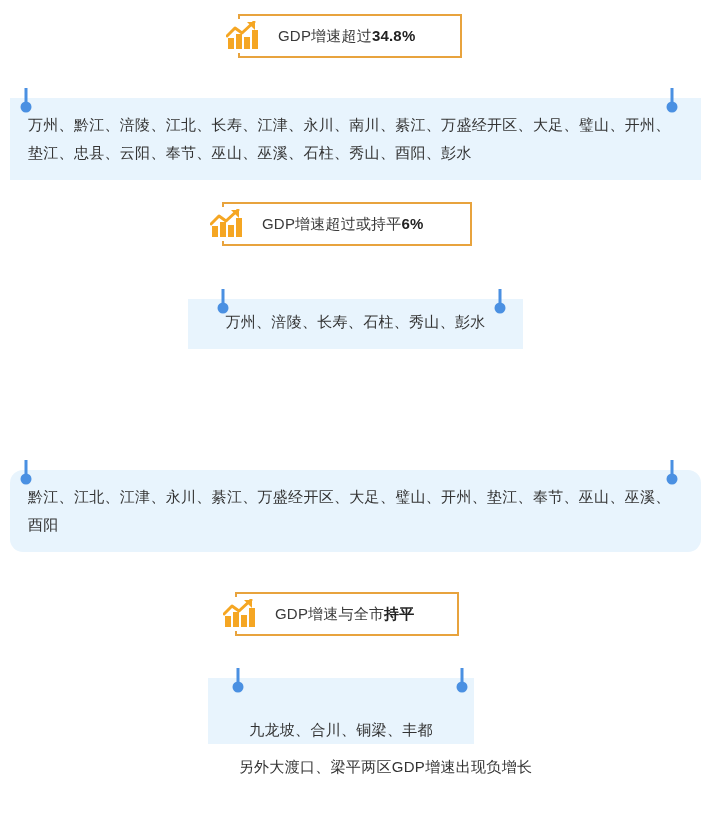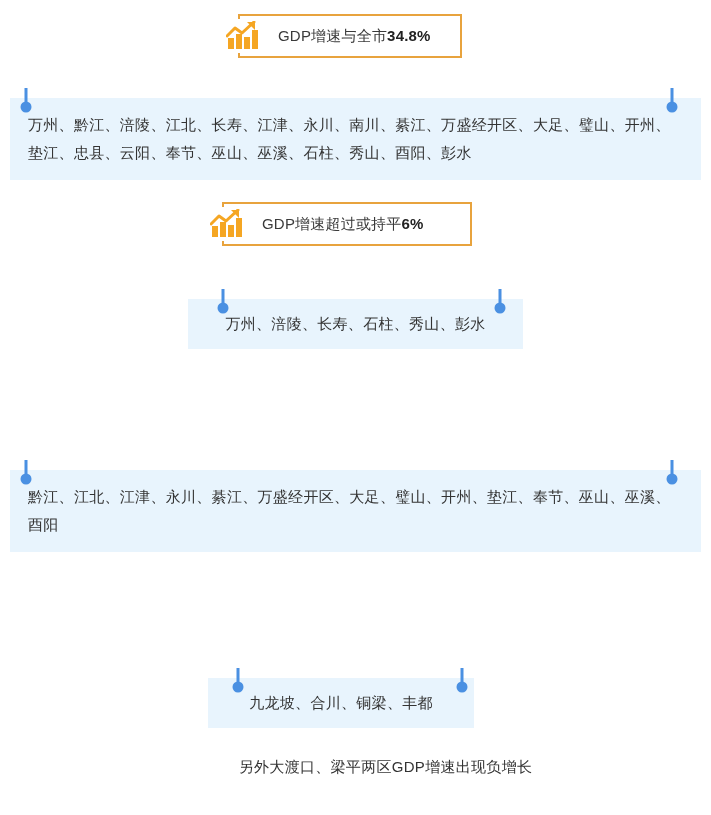--- a/index.html
+++ b/index.html
@@ -110,21 +110,21 @@
     <span class="header-icon">
       <svg width="34" height="30" viewBox="0 0 34 30" aria-hidden="true">
         <rect x="2" y="17" width="6" height="11" fill="#F5A623"></rect>
         <rect x="10" y="13" width="6" height="15" fill="#F5A623"></rect>
         <rect x="18" y="16" width="6" height="12" fill="#F5A623"></rect>
         <rect x="26" y="9" width="6" height="19" fill="#F5A623"></rect>
         <path d="M1 15 L9 7 L16 12 L28 1" stroke="#F5A623" stroke-width="3" fill="none" stroke-linecap="round" stroke-linejoin="round"></path>
         <path d="M21 1 L29 1 L29 9 Z" fill="#F5A623"></path>
       </svg>
     </span>
-    <span class="header-label"><span>GDP增速与全市</span><b>34.8%</b></span>
+    <span class="header-label"><span>GDP增速超过</span><b>34.8%</b></span>
   </div>
 
   <div class="content-block" style="left:10px; top:98px; width:691px; height:82px;">
     <div class="content-text">万州、黔江、涪陵、江北、长寿、江津、永川、南川、綦江、万盛经开区、大足、璧山、开州、垫江、忠县、云阳、奉节、巫山、巫溪、石柱、秀山、酉阳、彭水</div>
   </div>
   <span class="pin" style="left:20px; top:88px;">
     <svg width="12" height="26" viewBox="0 0 12 26" aria-hidden="true">
       <rect x="4.5" y="0" width="3" height="17" fill="#4A90E2"></rect>
       <circle cx="6" cy="19" r="5.5" fill="#4A90E2"></circle>
     </svg>
@@ -143,55 +143,68 @@
         <rect x="10" y="13" width="6" height="15" fill="#F5A623"></rect>
         <rect x="18" y="16" width="6" height="12" fill="#F5A623"></rect>
         <rect x="26" y="9" width="6" height="19" fill="#F5A623"></rect>
         <path d="M1 15 L9 7 L16 12 L28 1" stroke="#F5A623" stroke-width="3" fill="none" stroke-linecap="round" stroke-linejoin="round"></path>
         <path d="M21 1 L29 1 L29 9 Z" fill="#F5A623"></path>
       </svg>
     </span>
     <span class="header-label"><span>GDP增速超过或持平</span><b>6%</b></span>
   </div>
 
-  <div class="content-block" style="left:188px; top:299px; width:335px; height:50px;">
+  <div class="content-block" style="left:188px; top:299px; width:335px; height:50px;font-family:Liberation Mono, monospace;">
     <div class="content-text center">万州、涪陵、长寿、石柱、秀山、彭水</div>
   </div>
   <span class="pin" style="left:217px; top:289px;">
     <svg width="12" height="26" viewBox="0 0 12 26" aria-hidden="true">
       <rect x="4.5" y="0" width="3" height="17" fill="#4A90E2"></rect>
       <circle cx="6" cy="19" r="5.5" fill="#4A90E2"></circle>
     </svg>
   </span>
   <span class="pin" style="left:494px; top:289px;">
     <svg width="12" height="26" viewBox="0 0 12 26" aria-hidden="true">
       <rect x="4.5" y="0" width="3" height="17" fill="#4A90E2"></rect>
       <circle cx="6" cy="19" r="5.5" fill="#4A90E2"></circle>
     </svg>
   </span>
 
 
-  <div class="content-block" style="left:10px; top:470px; width:691px; height:82px;">
+  <div class="content-block" style="left:10px; top:470px; width:691px; height:82px;border-radius:13px;">
     <div class="content-text">黔江、江北、江津、永川、綦江、万盛经开区、大足、璧山、开州、垫江、奉节、巫山、巫溪、酉阳</div>
   </div>
   <span class="pin" style="left:20px; top:460px;">
     <svg width="12" height="26" viewBox="0 0 12 26" aria-hidden="true">
       <rect x="4.5" y="0" width="3" height="17" fill="#4A90E2"></rect>
       <circle cx="6" cy="19" r="5.5" fill="#4A90E2"></circle>
     </svg>
   </span>
   <span class="pin" style="left:666px; top:460px;">
     <svg width="12" height="26" viewBox="0 0 12 26" aria-hidden="true">
       <rect x="4.5" y="0" width="3" height="17" fill="#4A90E2"></rect>
       <circle cx="6" cy="19" r="5.5" fill="#4A90E2"></circle>
     </svg>
   </span>
 
-
-  <div class="content-block" style="left:208px; top:678px; width:266px; height:50px;">
+  <div class="header-block" style="left:235px; top:592px; width:224px;">
+    <span class="header-icon">
+      <svg width="34" height="30" viewBox="0 0 34 30" aria-hidden="true">
+        <rect x="2" y="17" width="6" height="11" fill="#F5A623"></rect>
+        <rect x="10" y="13" width="6" height="15" fill="#F5A623"></rect>
+        <rect x="18" y="16" width="6" height="12" fill="#F5A623"></rect>
+        <rect x="26" y="9" width="6" height="19" fill="#F5A623"></rect>
+        <path d="M1 15 L9 7 L16 12 L28 1" stroke="#F5A623" stroke-width="3" fill="none" stroke-linecap="round" stroke-linejoin="round"></path>
+        <path d="M21 1 L29 1 L29 9 Z" fill="#F5A623"></path>
+      </svg>
+    </span>
+    <span class="header-label"><span>GDP增速与全市</span><b>持平</b></span>
+  </div>
+
+  <div class="content-block" style="left:208px; top:678px; width:266px; height:66px;align-items:flex-end;">
     <div class="content-text center">九龙坡、合川、铜梁、丰都</div>
   </div>
   <span class="pin" style="left:232px; top:668px;">
     <svg width="12" height="26" viewBox="0 0 12 26" aria-hidden="true">
       <rect x="4.5" y="0" width="3" height="17" fill="#4A90E2"></rect>
       <circle cx="6" cy="19" r="5.5" fill="#4A90E2"></circle>
     </svg>
   </span>
   <span class="pin" style="left:456px; top:668px;">
     <svg width="12" height="26" viewBox="0 0 12 26" aria-hidden="true">

